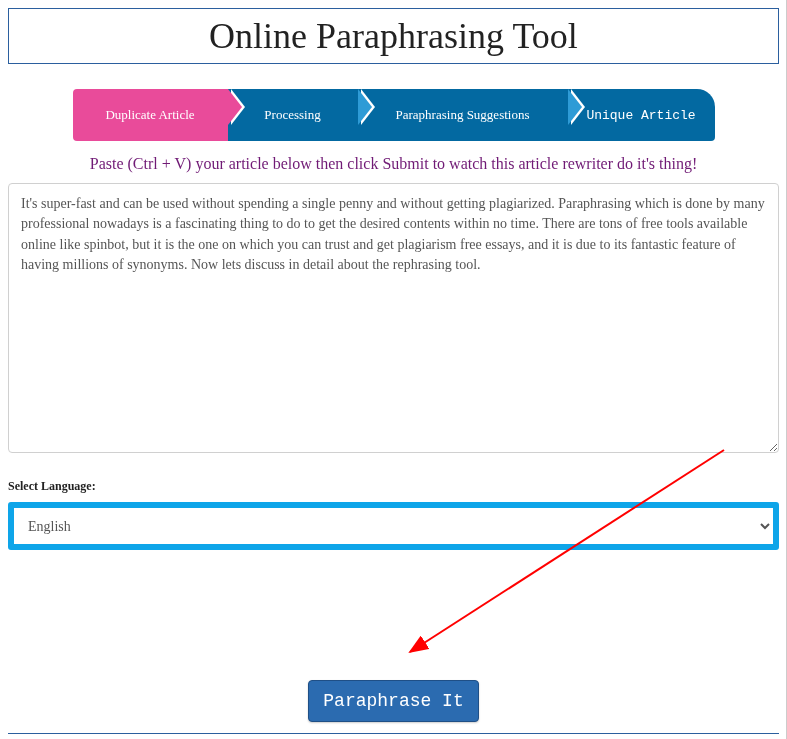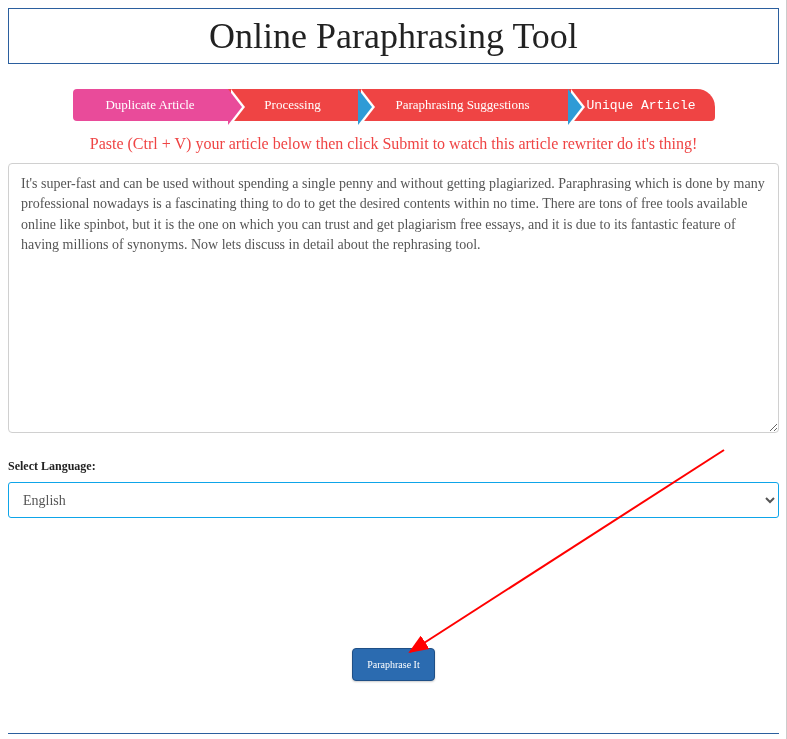--- a/index.html
+++ b/index.html
@@ -28,34 +28,34 @@
     .title-box h1 {
       font-family: 'Times New Roman', serif;
       font-size: 36px;
       font-weight: normal;
       color: #222;
     }
     .steps-bar {
       display: flex;
       margin: 8px auto 14px auto;
       width: 642px;
-      height: 32px;
+      height: 52px;
     }
     .step {
       position: relative;
       color: #fff;
       font-family: Georgia, serif;
       font-size: 13px;
       display: flex;
       align-items: center;
       justify-content: center;
       white-space: nowrap;
     }
     .step.active { background: #e94b9a; }
-    .step.inactive { background: #ef4444; }
+    .step.inactive { background: #0369a1; }
     .step1 { width: 155px; border-top-left-radius: 4px; border-bottom-left-radius: 4px; }
     .step2 { width: 130px; }
     .step3 { width: 210px; }
     .step4 { width: 147px; border-top-right-radius: 18px; border-bottom-right-radius: 4px; font-family: Liberation Mono, monospace; }
     .step::after {
       content: '';
       position: absolute;
       right: -14px;
       top: 0;
       width: 0;
@@ -76,21 +76,21 @@
       border-top: 18px solid transparent;
       border-bottom: 18px solid transparent;
       border-left: 14px solid #fff;
       z-index: 1;
     }
     .step4::after, .step4::before { display: none; }
     .instruction {
       text-align: center;
       font-family: Georgia, serif;
       font-size: 16px;
-      color: #ef4444;
+      color: #701a75;
       margin-bottom: 10px;
     }
     .textarea-wrap {
       margin: 0 2px 22px 2px;
     }
     textarea {
       width: 100%;
       height: 270px;
       border: 1px solid #d0d0d0;
       border-radius: 4px;
@@ -108,37 +108,37 @@
       font-weight: bold;
       color: #222;
       margin: 0 2px 8px 2px;
       display: block;
     }
     .select-wrap {
       margin: 0 2px 0 2px;
     }
     select {
       width: 100%;
-      height: 36px;
-      border: 1px solid #0ea5e9;
+      height: 48px;
+      border: 6px solid #0ea5e9;
       border-radius: 3px;
       background: #fff;
       font-family: Georgia, serif;
       font-size: 14px;
       color: #555;
       padding: 0 10px;
       outline: none;
     }
     .paraphrase-btn {
       display: block;
       margin: 130px auto 0 auto;
       background: #2b6bb0;
       color: #fff;
-      font-family: Liberation Serif, serif;
-      font-size: 10px;
+      font-family: Liberation Mono, monospace;
+      font-size: 18px;
       border: 1px solid #1f4f86;
       border-radius: 4px;
       padding: 10px 14px;
       cursor: pointer;
       box-shadow: 0 1px 2px rgba(0,0,0,0.2);
     }
     .arrow-overlay {
       position: absolute;
       pointer-events: none;
       left: 0;

